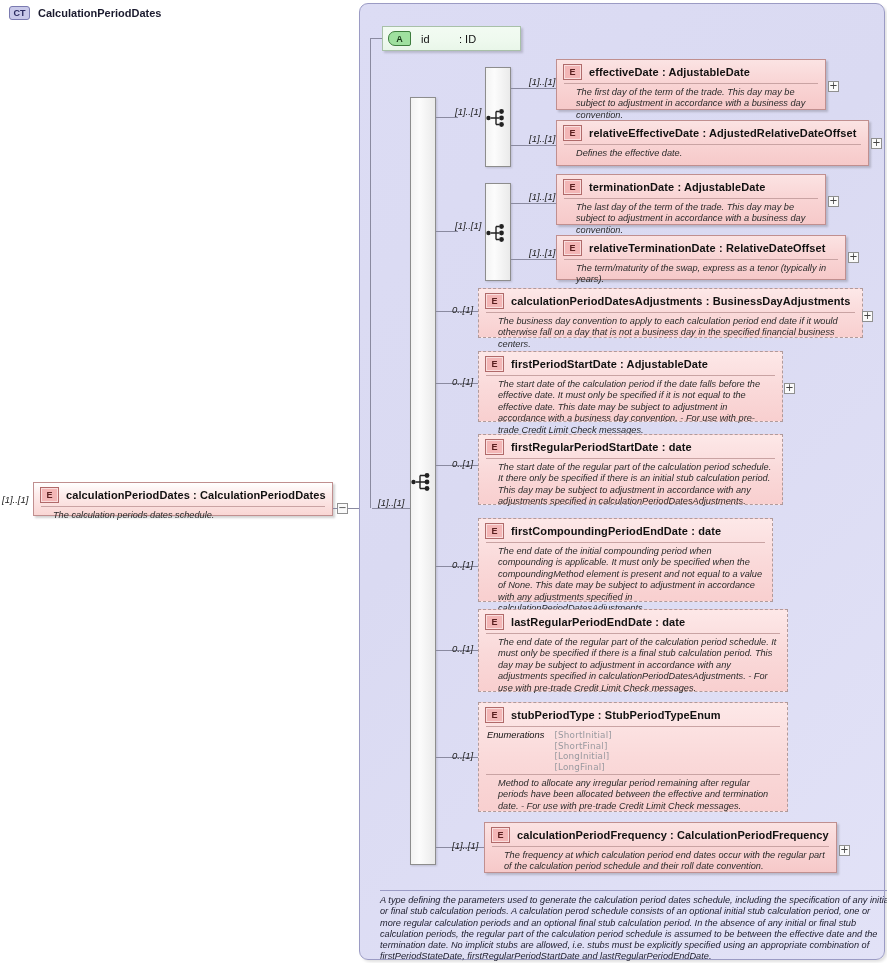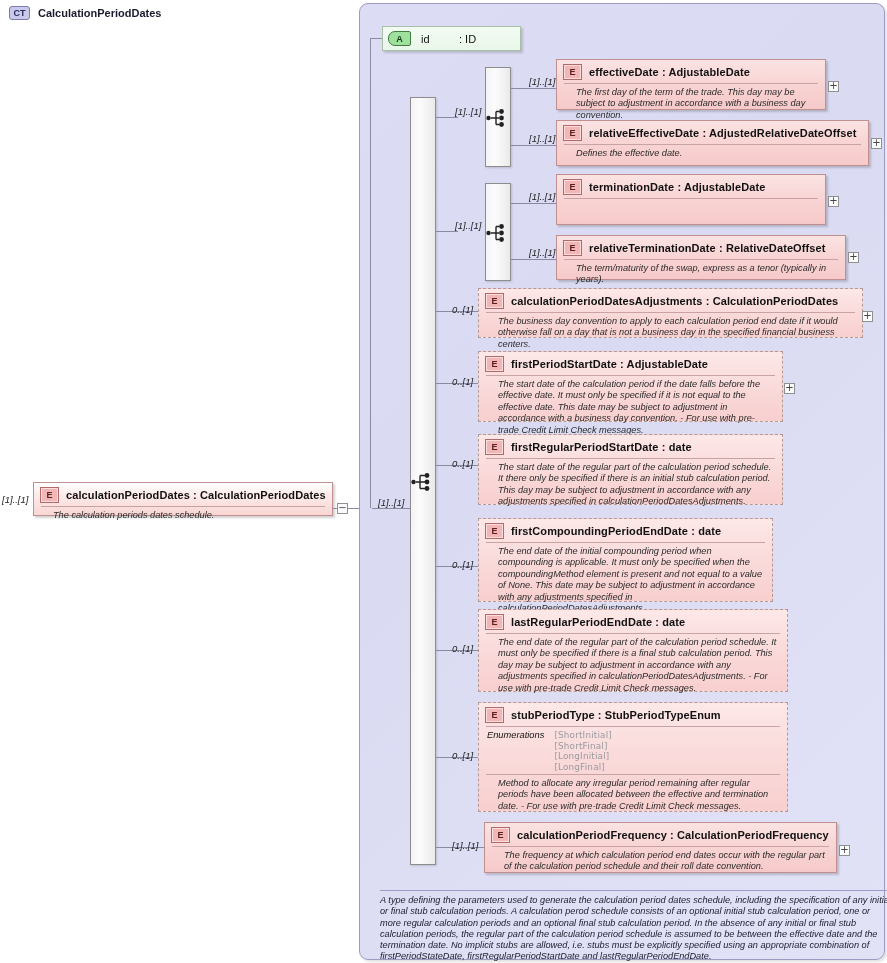--- a/index.html
+++ b/index.html
@@ -239,20 +239,21 @@
   </div>
 
   <div class="hline" style="left:511px;top:203px;width:45px;"></div>
   <div class="card" style="left:529px;top:191px;">[1]..[1]</div>
   <div class="elembox" style="left:556px;top:174px;width:270px;height:51px;">
     <div class="eb-head">
       <div class="badge">E</div>
       <div class="eb-title">terminationDate : AdjustableDate</div>
     </div>
     <div class="eb-sep"></div>
+    <div class="eb-doc">The last day of the term of the trade. This day may be subject to adjustment in accordance with a business day convention.</div>
   </div>
   <div class="pmbox" style="left:828px;top:196px;">
     <span>+</span>
   </div>
 
   <div class="hline" style="left:511px;top:259px;width:45px;"></div>
   <div class="card" style="left:529px;top:247px;">[1]..[1]</div>
   <div class="elembox" style="left:556px;top:235px;width:290px;height:45px;">
     <div class="eb-head">
       <div class="badge">E</div>
@@ -262,21 +263,21 @@
     <div class="eb-doc">The term/maturity of the swap, express as a tenor (typically in years).</div>
   </div>
   <div class="pmbox" style="left:848px;top:252px;">
     <span>+</span>
   </div>
 
   <div class="card" style="left:452px;top:304px;">0..[1]</div>
   <div class="elembox dashed" style="left:478px;top:288px;width:385px;height:50px;">
     <div class="eb-head">
       <div class="badge">E</div>
-      <div class="eb-title">calculationPeriodDatesAdjustments : CalculationPeriodDates</div>
+      <div class="eb-title">calculationPeriodDatesAdjustments : BusinessDayAdjustments</div>
     </div>
     <div class="eb-sep"></div>
     <div class="eb-doc">The business day convention to apply to each calculation period end date if it would otherwise fall on a day that is not a business day in the specified financial business centers.</div>
   </div>
   <div class="pmbox" style="left:862px;top:311px;">
     <span>+</span>
   </div>
 
   <div class="card" style="left:452px;top:376px;">0..[1]</div>
   <div class="elembox dashed" style="left:478px;top:351px;width:305px;height:71px;">

